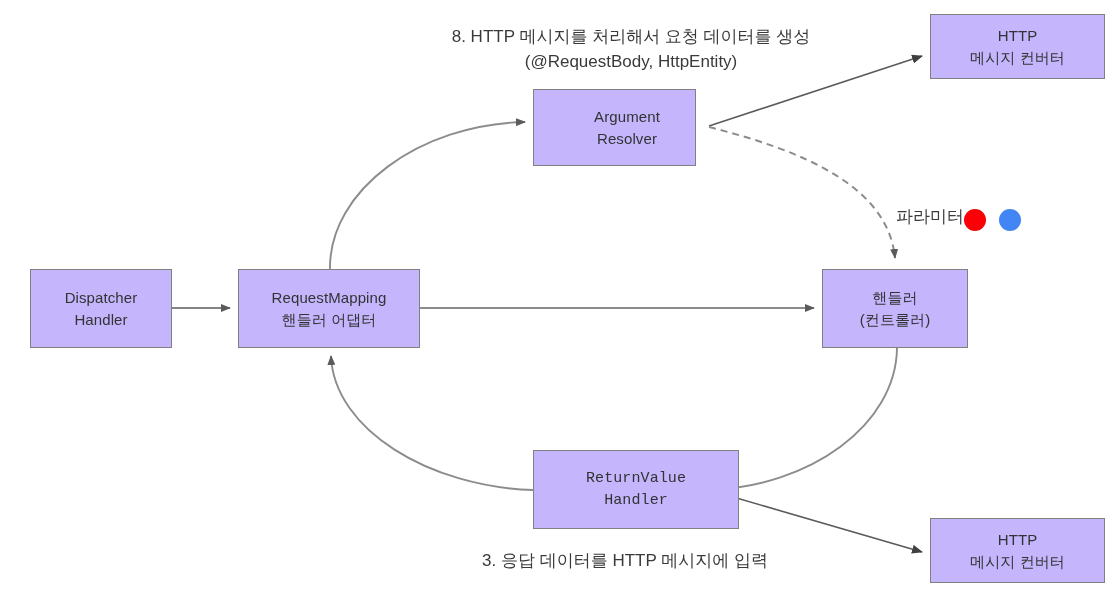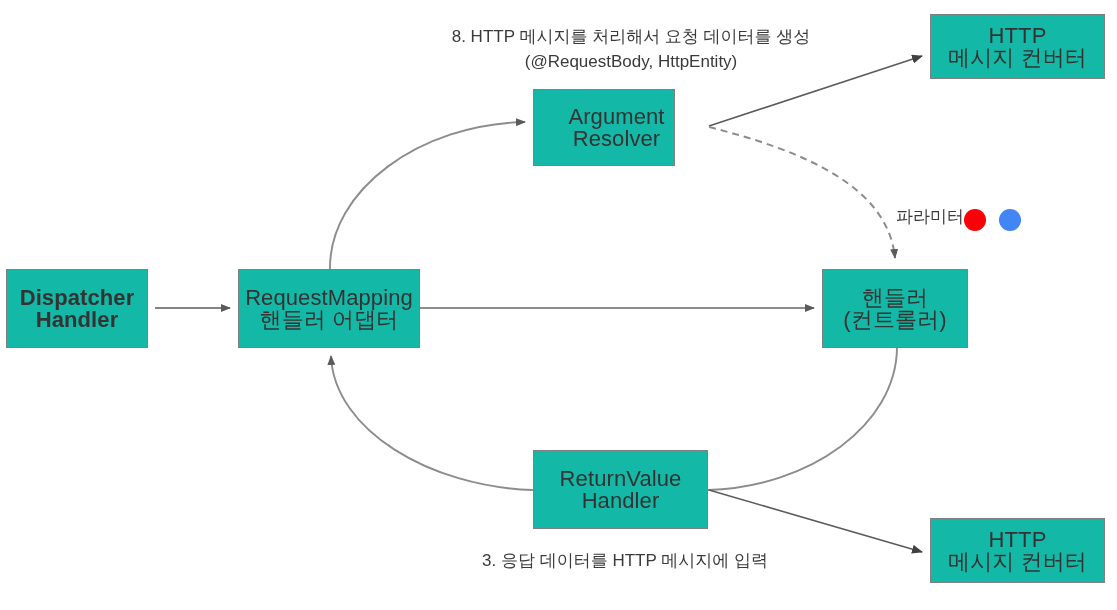--- a/index.html
+++ b/index.html
@@ -21,28 +21,28 @@
     position: absolute;
     left: 0;
     top: 0;
     width: 1117px;
     height: 610px;
     pointer-events: none;
   }
   .node {
     position: absolute;
     box-sizing: border-box;
-    background: #14b8a6;
+    background: #c4b5fd;
     border: 1px solid #808080;
     display: flex;
     flex-direction: column;
     align-items: center;
     justify-content: center;
     color: #333333;
-    font-size: 22px;
+    font-size: 15px;
     line-height: 22px;
     text-align: center;
     letter-spacing: 0.1px;
   }
   .node .line {
     display: block;
     white-space: nowrap;
   }
   .label {
     position: absolute;
@@ -117,41 +117,41 @@
 
     <path d="M420,308 L814,308" fill="none" stroke="#666666" stroke-width="1.6" marker-end="url(#arrow)"></path>
 
     <path d="M897,348 C896,425 810,487 708,490" fill="none" stroke="#8c8c8c" stroke-width="1.9"></path>
 
     <path d="M533,490 C430,487 334,430 331,356" fill="none" stroke="#8c8c8c" stroke-width="1.9" marker-end="url(#arrow)"></path>
 
     <path d="M709,490 L922,552" fill="none" stroke="#5b5b5b" stroke-width="1.6" marker-end="url(#arrow-dark)"></path>
   </svg>
 
-  <div class="node" style="left:6px; top:269px; width:142px; height:79px;font-weight:bold;">
+  <div class="node" style="left:30px; top:269px; width:142px; height:79px;">
     <span class="line">Dispatcher</span>
     <span class="line">Handler</span>
   </div>
 
   <div class="node" style="left:238px; top:269px; width:182px; height:79px;">
     <span class="line">RequestMapping</span>
     <span class="line">핸들러 어댑터</span>
   </div>
 
-  <div class="node" style="left:533px; top:89px; width:142px; height:77px;padding-left:25px;">
+  <div class="node" style="left:533px; top:89px; width:163px; height:77px;padding-left:25px;">
     <span class="line">Argument</span>
     <span class="line">Resolver</span>
   </div>
 
   <div class="node" style="left:822px; top:269px; width:146px; height:79px;">
     <span class="line">핸들러</span>
     <span class="line">(컨트롤러)</span>
   </div>
 
-  <div class="node" style="left:533px; top:450px; width:175px; height:79px;">
+  <div class="node" style="left:533px; top:450px; width:206px; height:79px;font-family:Liberation Mono, monospace;">
     <span class="line">ReturnValue</span>
     <span class="line">Handler</span>
   </div>
 
   <div class="node" style="left:930px; top:14px; width:175px; height:65px;">
     <span class="line">HTTP</span>
     <span class="line">메시지 컨버터</span>
   </div>
 
   <div class="node" style="left:930px; top:518px; width:175px; height:65px;">

